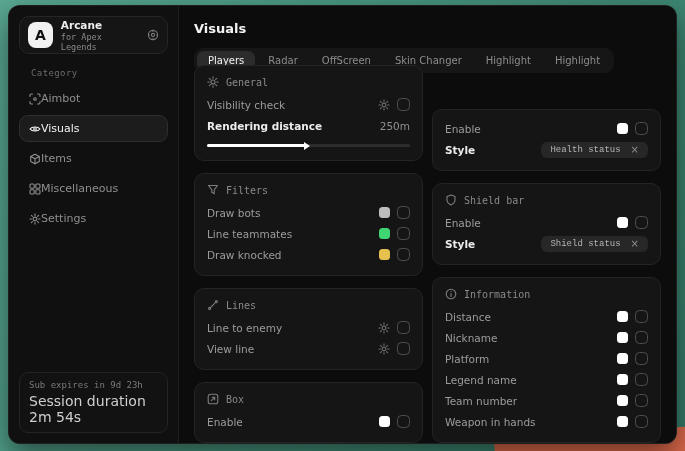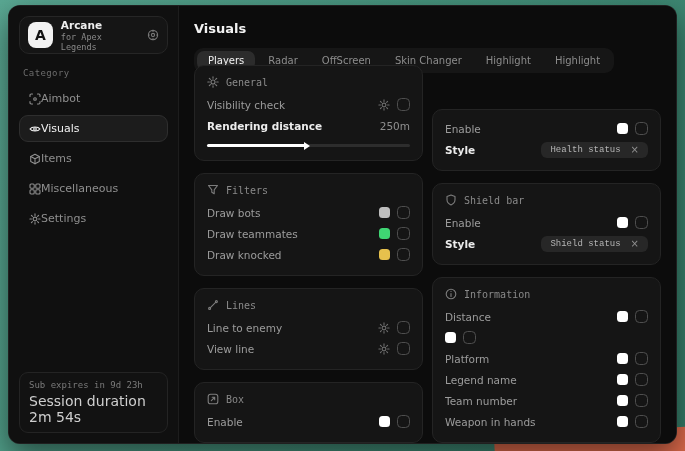--- a/index.html
+++ b/index.html
@@ -17,21 +17,21 @@
   .sidebar { width:170px; flex:0 0 170px; background:#101010; border-right:1px solid #1d1d1d;
     padding:10px; display:flex; flex-direction:column; }
   .side-head { display:flex; align-items:center; gap:8px; border:1px solid #262626;
     background:#151515; border-radius:10px; padding:5px 8px; height:38px; }
   .logo { width:26px; height:26px; border-radius:8px; background:#f2f2f2; color:#141414;
     font-weight:bold; font-size:14px; display:flex; align-items:center; justify-content:center; }
   .side-head-text { display:flex; flex-direction:column; gap:1px; }
   .app-name { font-size:10.5px; font-weight:bold; color:#ededed; }
   .app-sub { font-size:8.5px; color:#8a8a8a; font-family:"DejaVu Sans Mono", monospace; }
   .head-ic { margin-left:auto; color:#787878; display:flex; cursor:pointer; }
-  .cat { margin:14px 4px 7px; font-size:9px; color:#6d6d6d;
+  .cat { margin:14px 12px 7px; font-size:9px; color:#6d6d6d;
     font-family:"DejaVu Sans Mono", monospace; letter-spacing:.4px; }
   .nav-item { display:flex; align-items:center; padding:6px 9px; border-radius:9px;
     color:#8f8f8f; font-size:11px; border:1px solid transparent; margin-bottom:3px; cursor:pointer; }
   .nav-item.active { background:#1c1c1c; border-color:#2e2e2e; color:#f1f1f1; }
   .nav-item .icn { display:flex; }
   .side-foot { margin-top:auto; border:1px solid #242424; border-radius:9px; padding:7px 9px; background:#121212; }
   .foot-l1 { font-size:9px; color:#7a7a7a; font-family:"DejaVu Sans Mono", monospace; margin-bottom:3px; }
   .foot-l2 { font-size:14px; color:#cfcfcf; }
 
   
@@ -201,21 +201,21 @@
               </div>
               <div>
                 <div class="row">
                   <span class="row-label">Draw bots</span>
                   <span class="swatch" style="background: rgb(189, 189, 189);"></span>
                   <span class="checkbox"></span>
                 </div>
               </div>
               <div>
                 <div class="row">
-                  <span class="row-label">Draw teammates</span>
+                  <span class="row-label">Line teammates</span>
                   <span class="swatch" style="background: rgb(63, 213, 115);"></span>
                   <span class="checkbox"></span>
                 </div>
               </div>
               <div>
                 <div class="row">
                   <span class="row-label">Draw knocked</span>
                   <span class="swatch" style="background: rgb(230, 193, 77);"></span>
                   <span class="checkbox"></span>
                 </div>
@@ -333,20 +333,21 @@
               </div>
               <div>
                 <div class="row">
                   <span class="row-label">Distance</span>
                   <span class="swatch" style="background: rgb(255, 255, 255);"></span>
                   <span class="checkbox"></span>
                 </div>
               </div>
               <div>
                 <div class="row">
+                  <span class="row-label">Nickname</span>
                   <span class="swatch" style="background: rgb(255, 255, 255);"></span>
                   <span class="checkbox"></span>
                 </div>
               </div>
               <div>
                 <div class="row">
                   <span class="row-label">Platform</span>
                   <span class="swatch" style="background: rgb(255, 255, 255);"></span>
                   <span class="checkbox"></span>
                 </div>

